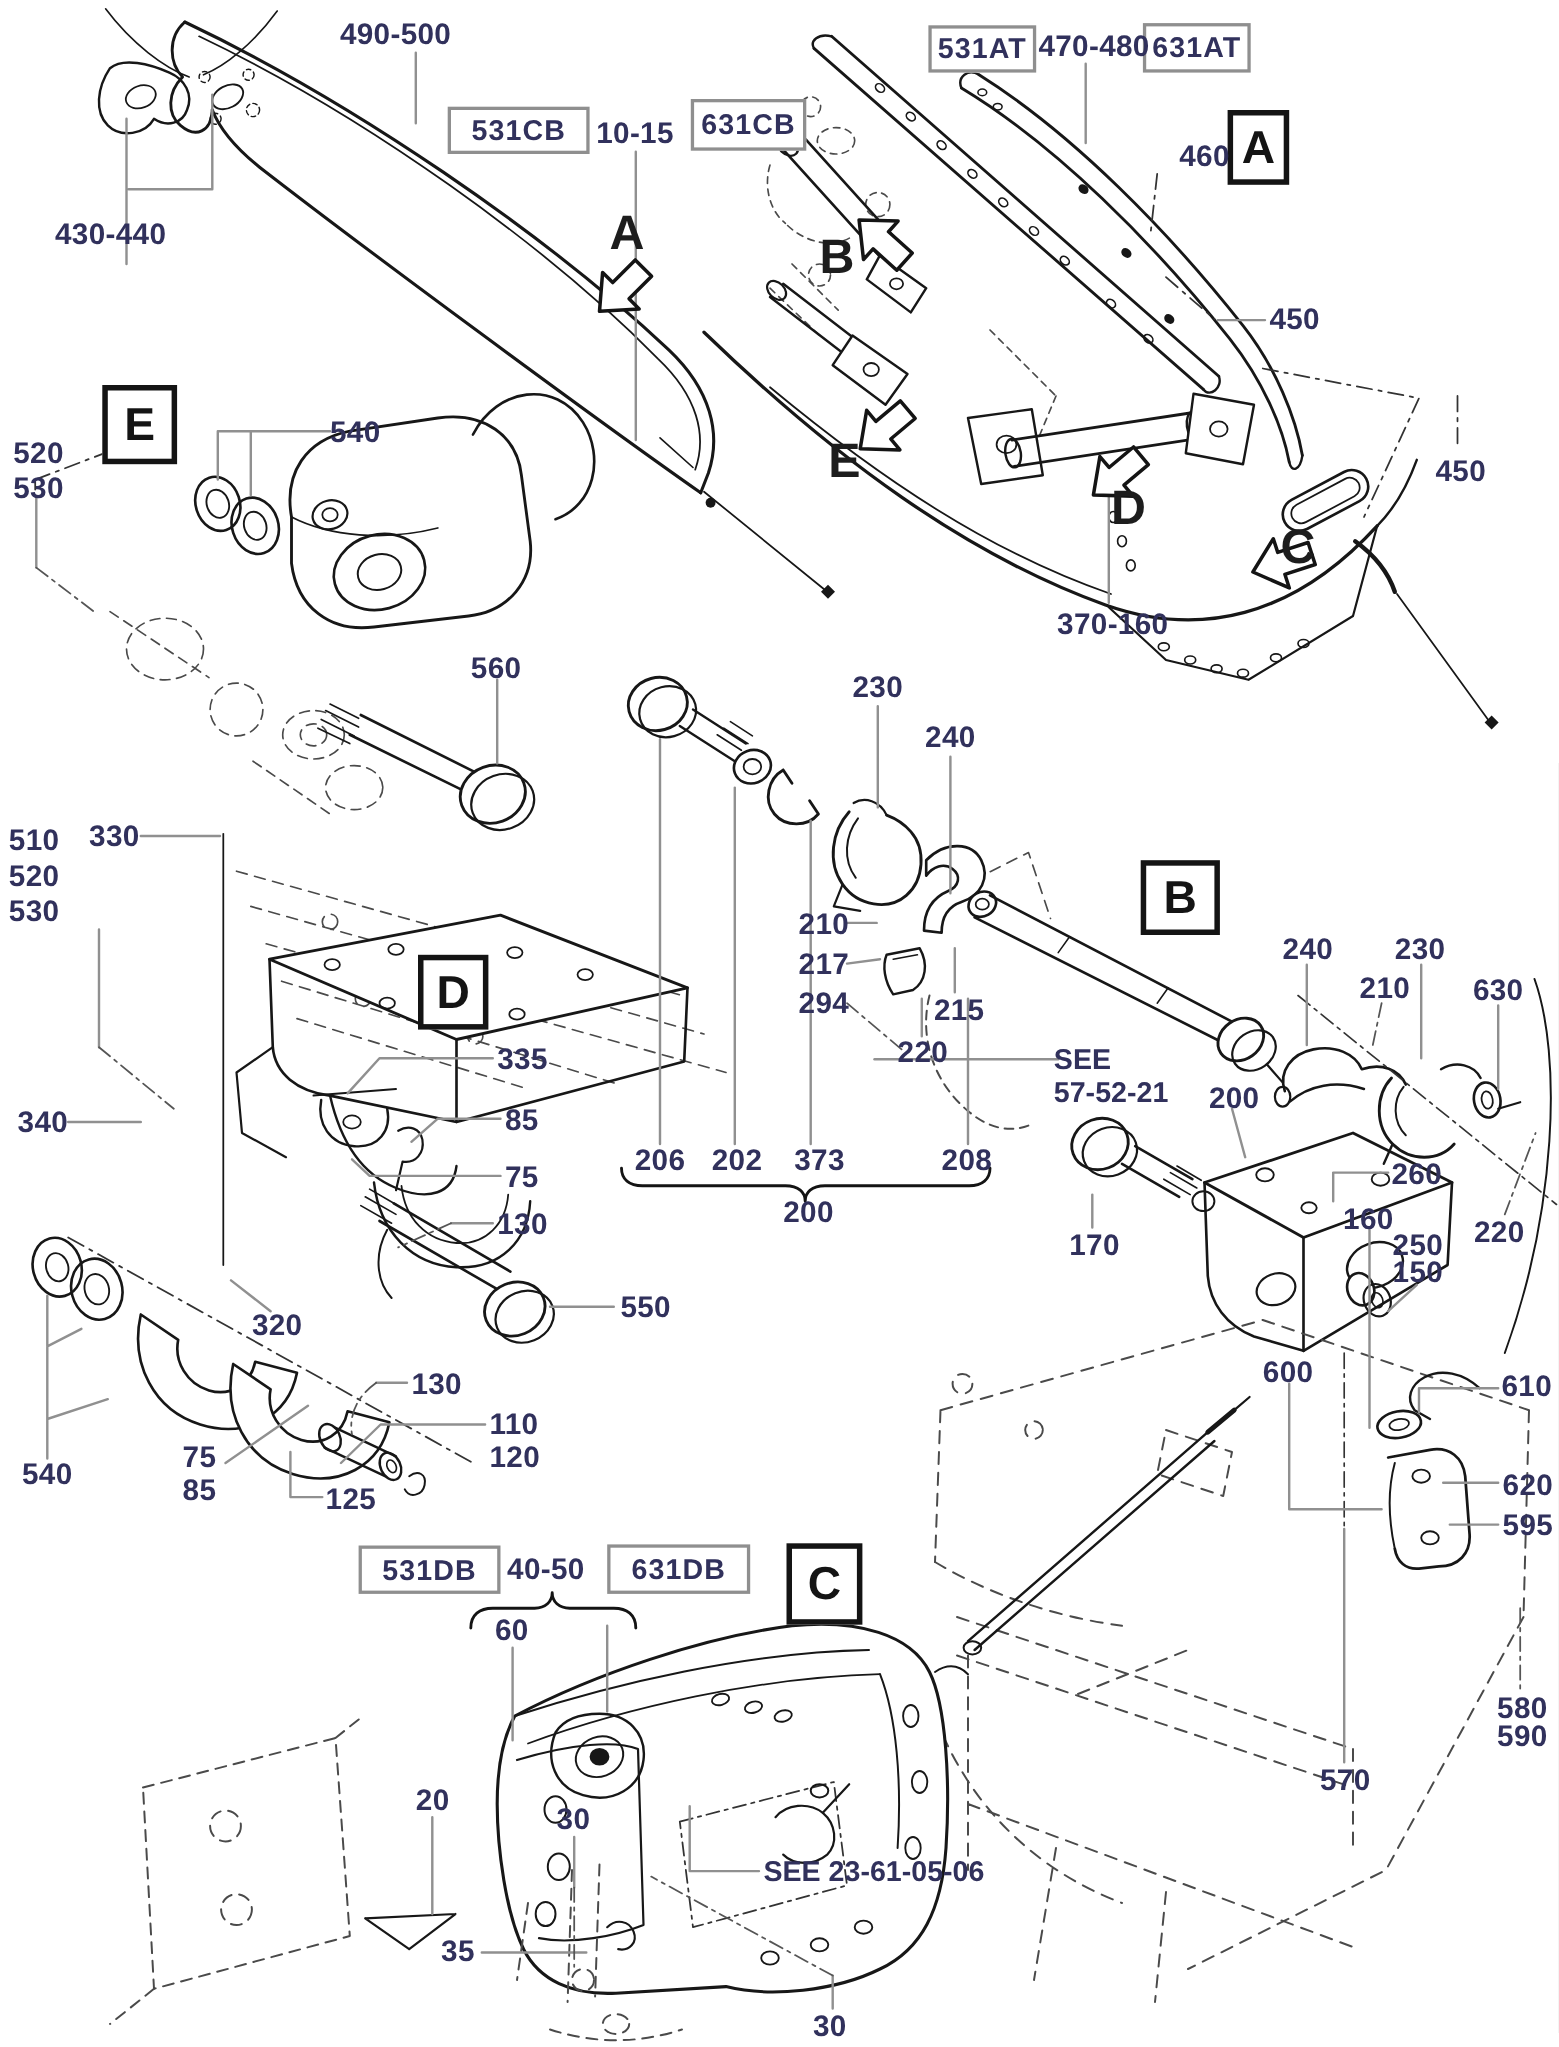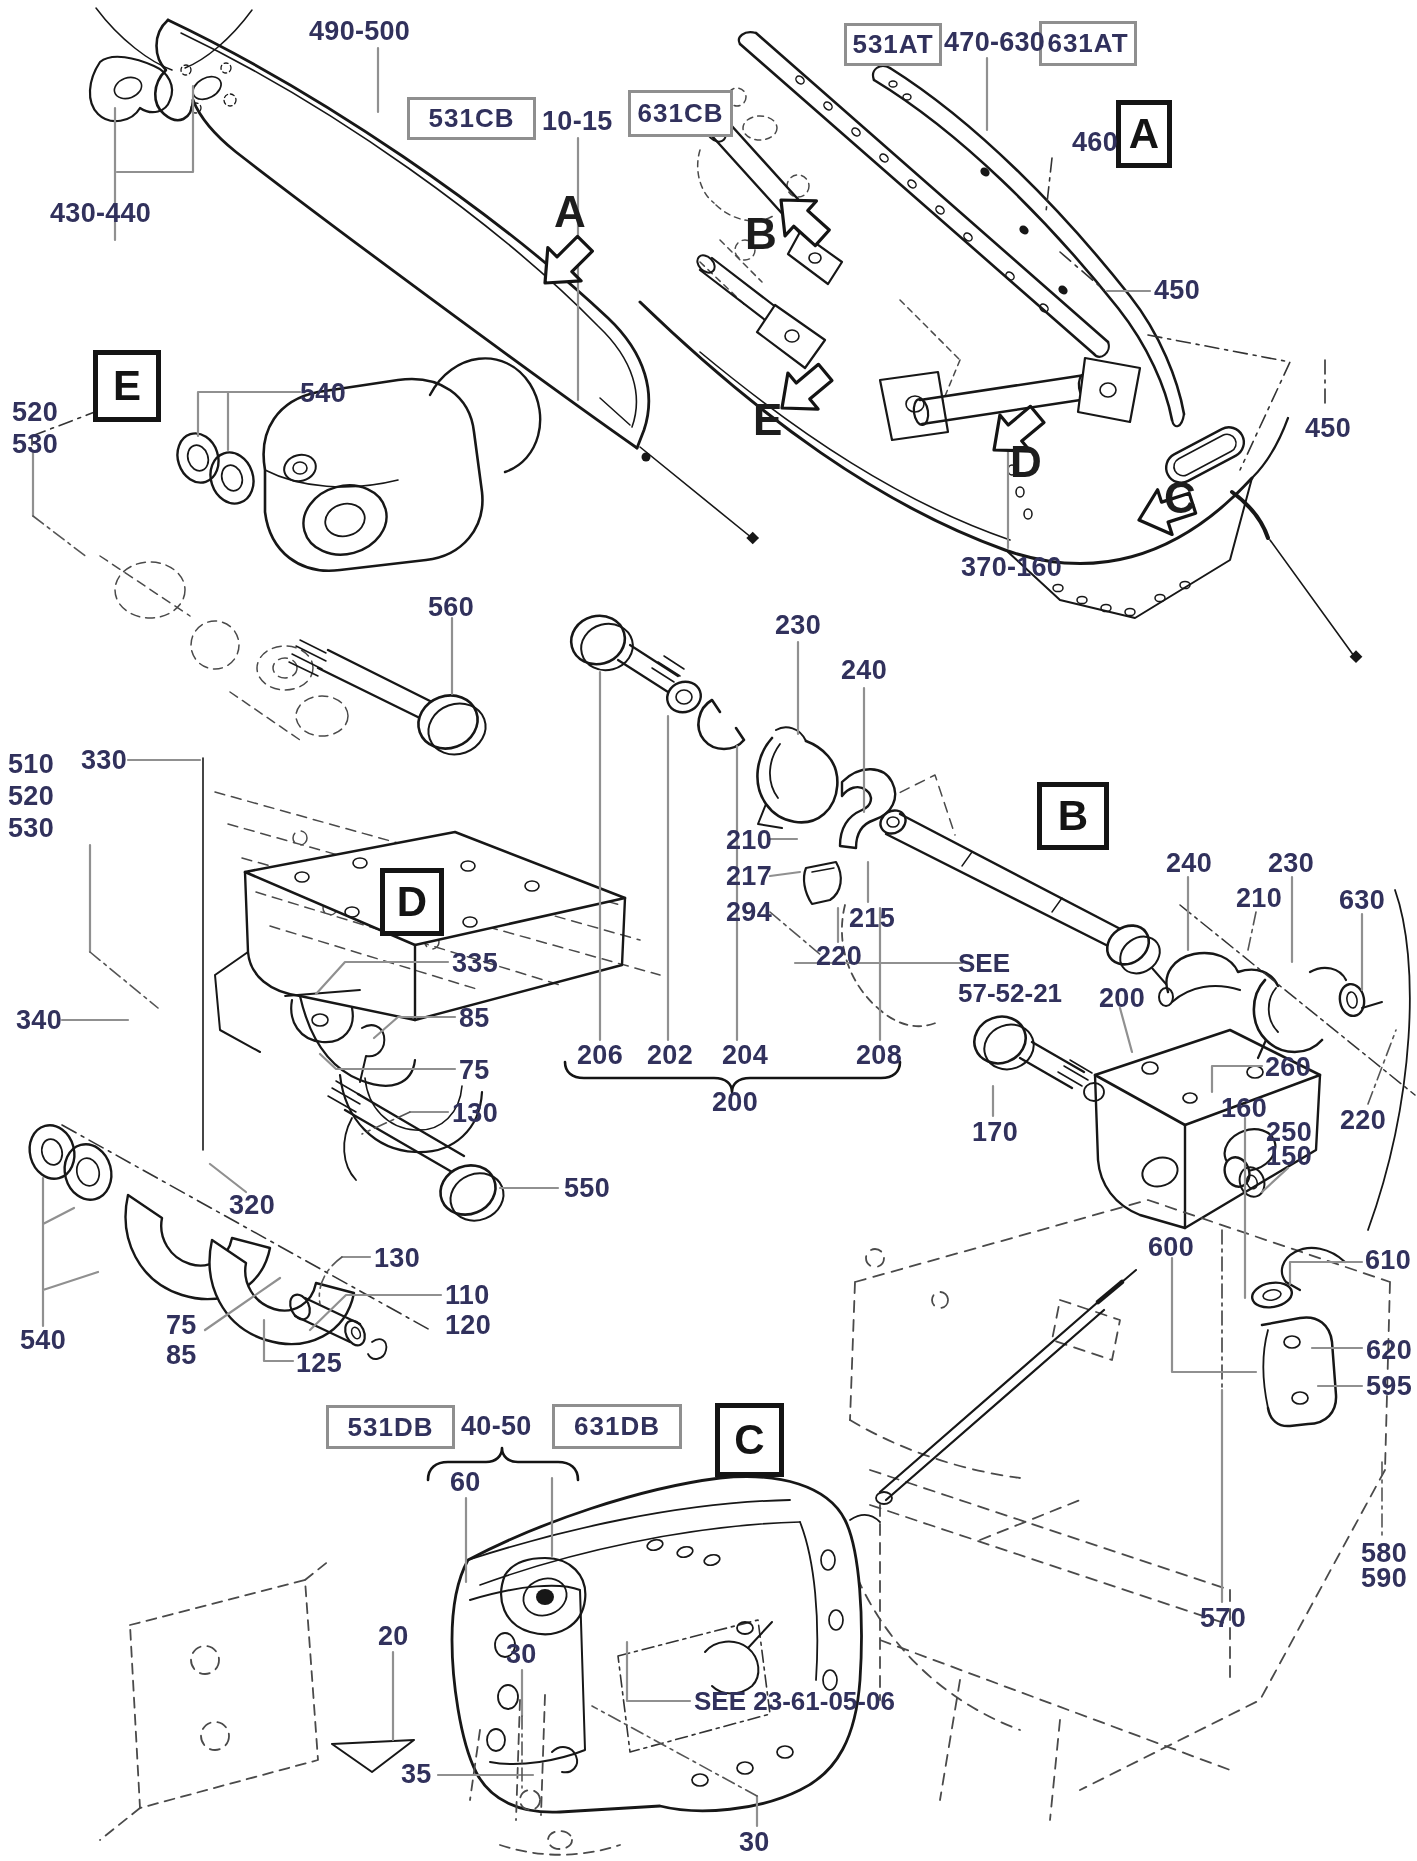--- a/index.html
+++ b/index.html
@@ -392,21 +392,21 @@
 
 <div class="lt" style="left:554px;top:190px">A</div>
 <div class="lt" style="left:745px;top:212px">B</div>
 <div class="lt" style="left:753px;top:398px">E</div>
 <div class="lt" style="left:1010px;top:440px">D</div>
 <div class="lt" style="left:1164px;top:476px">C</div>
 
 <div class="co" style="left:309px;top:17px">490-500</div>
 <div class="co" style="left:542px;top:107px">10-15</div>
 <div class="co" style="left:50px;top:199px">430-440</div>
-<div class="co" style="left:944px;top:28px">470-630</div>
+<div class="co" style="left:944px;top:28px">470-480</div>
 <div class="co" style="left:1072px;top:128px">460</div>
 <div class="co" style="left:1154px;top:276px">450</div>
 <div class="co" style="left:1305px;top:414px">450</div>
 <div class="co" style="left:961px;top:553px">370-160</div>
 <div class="co" style="left:12px;top:398px">520</div>
 <div class="co" style="left:12px;top:430px">530</div>
 <div class="co" style="left:300px;top:379px">540</div>
 <div class="co" style="left:428px;top:593px">560</div>
 <div class="co" style="left:8px;top:750px">510</div>
 <div class="co" style="left:8px;top:782px">520</div>
@@ -428,21 +428,21 @@
 <div class="co" style="left:296px;top:1349px">125</div>
 <div class="co" style="left:775px;top:611px">230</div>
 <div class="co" style="left:841px;top:656px">240</div>
 <div class="co" style="left:726px;top:826px">210</div>
 <div class="co" style="left:726px;top:862px">217</div>
 <div class="co" style="left:726px;top:898px">294</div>
 <div class="co" style="left:849px;top:904px">215</div>
 <div class="co" style="left:816px;top:942px">220</div>
 <div class="co" style="left:577px;top:1041px">206</div>
 <div class="co" style="left:647px;top:1041px">202</div>
-<div class="co" style="left:722px;top:1041px">204</div>
+<div class="co" style="left:722px;top:1041px">373</div>
 <div class="co" style="left:856px;top:1041px">208</div>
 <div class="co" style="left:712px;top:1088px">200</div>
 <div class="co" style="left:1166px;top:849px">240</div>
 <div class="co" style="left:1268px;top:849px">230</div>
 <div class="co" style="left:1236px;top:884px">210</div>
 <div class="co" style="left:1339px;top:886px">630</div>
 <div class="co" style="left:1099px;top:984px">200</div>
 <div class="co" style="left:972px;top:1118px">170</div>
 <div class="co" style="left:1265px;top:1053px">260</div>
 <div class="co" style="left:1221px;top:1094px">160</div>

